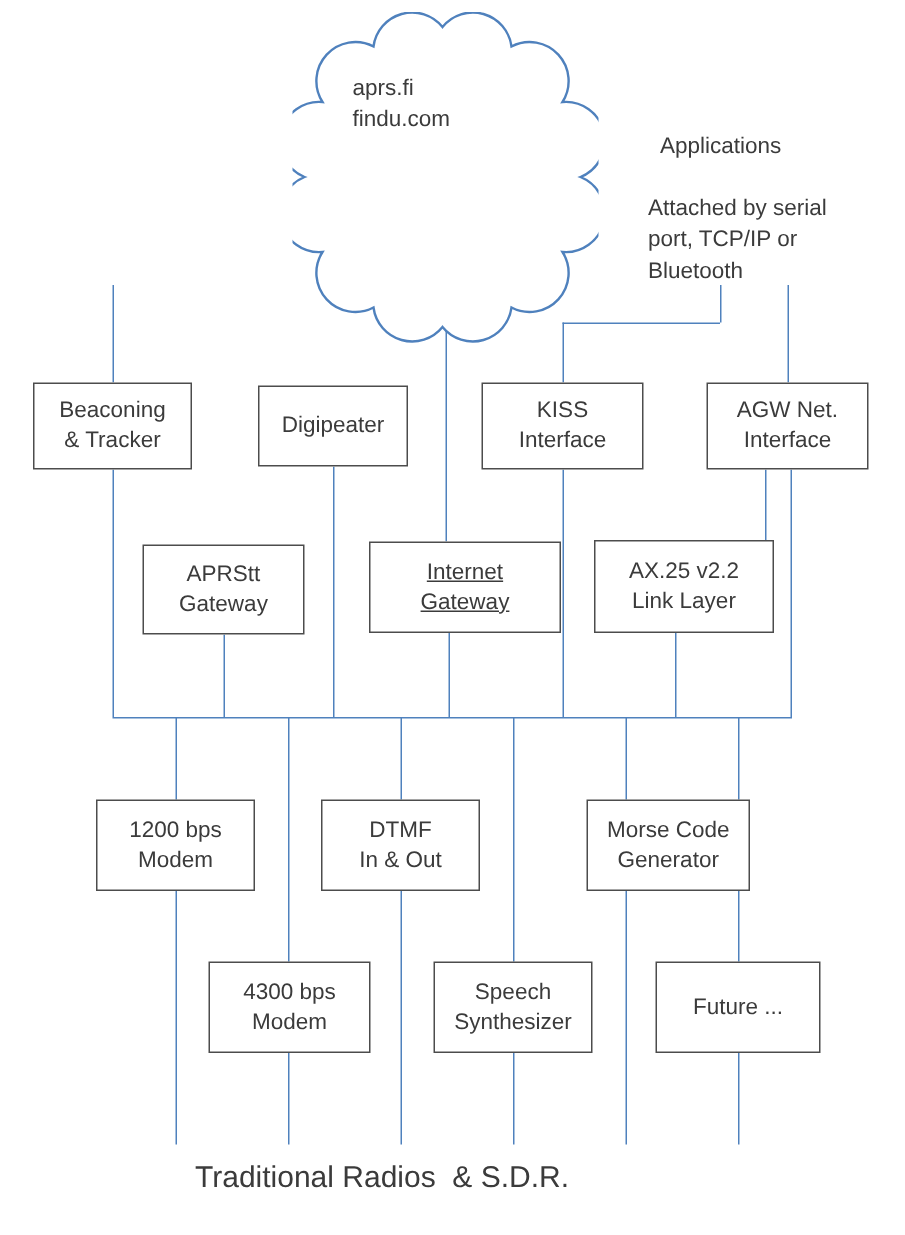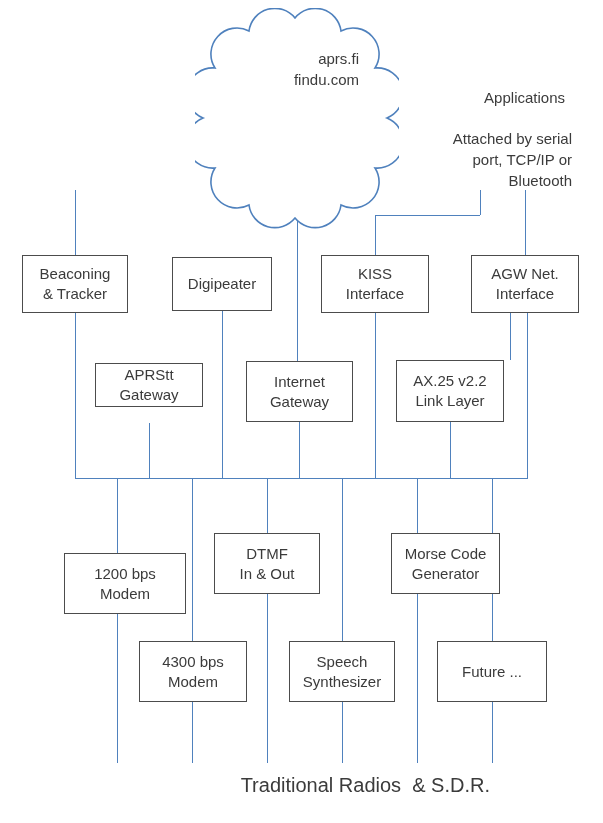--- a/index.html
+++ b/index.html
@@ -26,21 +26,21 @@
     align-items: center;
     justify-content: center;
     text-align: center;
     white-space: pre-line;
     font-size: 15px;
     line-height: 20px;
   }
 
   .label {
     position: absolute;
-    text-align: right;
+    text-align: left;
     white-space: pre-line;
     font-size: 15px;
     line-height: 21px;
   }
 
   .footer {
     font-size: 20px;
     white-space: pre;
   }
 
@@ -82,27 +82,27 @@
     <path d="M295,18 A26,26 0 0 1 341,31 A26,26 0 0 1 375,68 A26,26 0 0 1 387,118 A26,26 0 0 1 375,168 A26,26 0 0 1 341,205 A26,26 0 0 1 295,218 A26,26 0 0 1 249,205 A26,26 0 0 1 215,168 A26,26 0 0 1 203,118 A26,26 0 0 1 215,68 A26,26 0 0 1 249,31 A26,26 0 0 1 295,18 Z"></path>
   </svg>
 
   <div class="box" style="left:22px;  top:255px; width:106px; height:58px;">Beaconing
 &amp; Tracker</div>
   <div class="box" style="left:172px; top:257px; width:100px; height:54px;">Digipeater</div>
   <div class="box" style="left:321px; top:255px; width:108px; height:58px;text-align:center;">KISS
 Interface</div>
   <div class="box" style="left:471px; top:255px; width:108px; height:58px;">AGW Net.
 Interface</div>
-  <div class="box" style="left:95px;  top:363px; width:108px; height:44px;">APRStt
+  <div class="box" style="left:95px;  top:363px; width:108px; height:60px;">APRStt
 Gateway</div>
-  <div class="box" style="left:246px; top:361px; width:107px; height:61px;">Internet
+  <div class="box" style="left:246px; top:361px; width:128px; height:61px;text-decoration:underline;">Internet
 Gateway</div>
-  <div class="box" style="left:396px; top:360px; width:108px; height:62px;">AX.25 v2.2
+  <div class="box" style="left:396px; top:360px; width:120px; height:62px;">AX.25 v2.2
 Link Layer</div>
-  <div class="box" style="left:64px;  top:553px; width:122px; height:61px;">1200 bps
+  <div class="box" style="left:64px;  top:533px; width:106px; height:61px;">1200 bps
 Modem</div>
   <div class="box" style="left:214px; top:533px; width:106px; height:61px;">DTMF
 In &amp; Out</div>
   <div class="box" style="left:363px; top:533px; width:109px; height:61px;margin-left:28px;">Morse Code
 Generator</div>
   <div class="box" style="left:139px; top:641px; width:108px; height:61px;">4300 bps
 Modem</div>
   <div class="box" style="left:289px; top:641px; width:106px; height:61px;text-align:center;">Speech
 Synthesizer</div>
   <div class="box" style="left:437px; top:641px; width:110px; height:61px;">Future ...</div>

